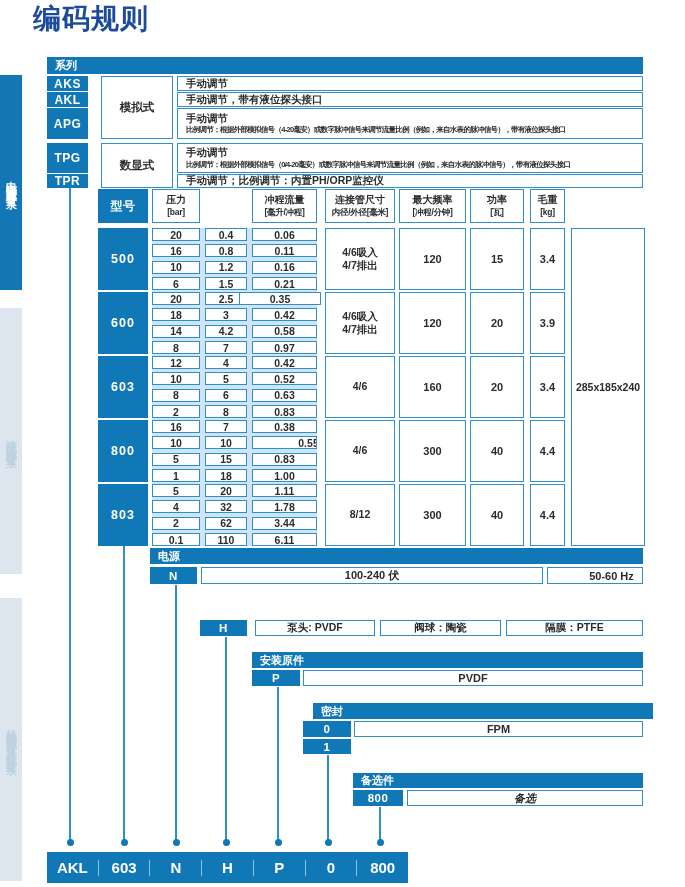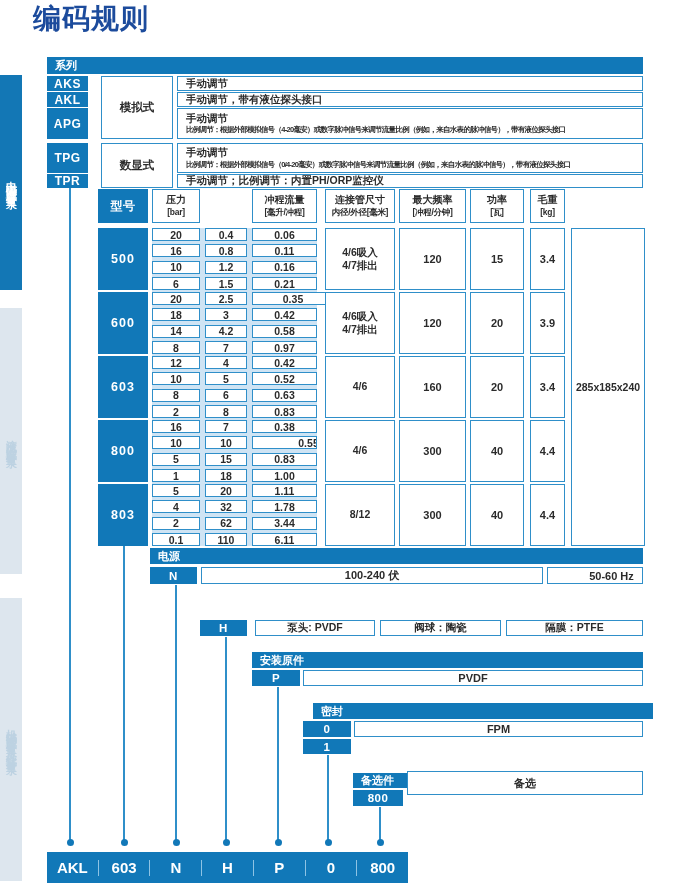--- a/index.html
+++ b/index.html
@@ -82,21 +82,21 @@
       <div class="abs cell" style="left: 432px; top: 39px; width: 35px; height: 62px;">3.4</div>
       <div class="abs code" style="left: 0px; top: 103px; width: 50px; height: 62px; font-size: 12.5px; letter-spacing: 1px;">600</div>
       <div class="abs cell" style="left: 54px; top: 103px; width: 48px; height: 13px; font-size: 10.5px;">20</div>
       <div class="abs cell" style="left: 54px; top: 119.3px; width: 48px; height: 13px; font-size: 10.5px;">18</div>
       <div class="abs cell" style="left: 54px; top: 135.7px; width: 48px; height: 13px; font-size: 10.5px;">14</div>
       <div class="abs cell" style="left: 54px; top: 152px; width: 48px; height: 13px; font-size: 10.5px;">8</div>
       <div class="abs cell" style="left: 107px; top: 103px; width: 42px; height: 13px; font-size: 10.5px;">2.5</div>
       <div class="abs cell" style="left: 107px; top: 119.3px; width: 42px; height: 13px; font-size: 10.5px;">3</div>
       <div class="abs cell" style="left: 107px; top: 135.7px; width: 42px; height: 13px; font-size: 10.5px;">4.2</div>
       <div class="abs cell" style="left: 107px; top: 152px; width: 42px; height: 13px; font-size: 10.5px;">7</div>
-      <div class="abs cell" style="left: 154px; top: 103px; width: 82px; height: 13px; font-size: 10.5px;">0.35</div>
+      <div class="abs cell" style="left: 141px; top: 103px; width: 82px; height: 13px; font-size: 10.5px;">0.35</div>
       <div class="abs cell" style="left: 154px; top: 119.3px; width: 65px; height: 13px; font-size: 10.5px;">0.42</div>
       <div class="abs cell" style="left: 154px; top: 135.7px; width: 65px; height: 13px; font-size: 10.5px;">0.58</div>
       <div class="abs cell" style="left: 154px; top: 152px; width: 65px; height: 13px; font-size: 10.5px;">0.97</div>
       <div class="abs cell" style="left: 227px; top: 103px; width: 70px; height: 62px; flex-direction: column; line-height: 1.25;">
         <div style="font-size: 10.5px;">4/6吸入</div>
         <div style="font-size: 10.5px;">4/7排出</div>
       </div>
       <div class="abs cell" style="left: 301px; top: 103px; width: 67px; height: 62px;">120</div>
       <div class="abs cell" style="left: 372px; top: 103px; width: 54px; height: 62px;">20</div>
       <div class="abs cell" style="left: 432px; top: 103px; width: 35px; height: 62px;">3.9</div>
@@ -174,21 +174,21 @@
   <div class="abs code" style="left:252px;top:670px;width:48px;height:16px;">P</div>
   <div class="abs cell" style="left:303px;top:670px;width:340px;height:16px;">PVDF</div>
 
   <div class="abs hdr" style="left:313px;top:703px;width:340px;height:16px;">密封</div>
   <div class="abs code" style="left:303px;top:721px;width:48px;height:16px;">0</div>
   <div class="abs cell" style="left:354px;top:721px;width:289px;height:16px;">FPM</div>
   <div class="abs code" style="left:303px;top:739px;width:48px;height:15px;">1</div>
 
   <div class="abs hdr" style="left:353px;top:773px;width:290px;height:15px;">备选件</div>
   <div class="abs code" style="left:353px;top:790px;width:50px;height:16px;">800</div>
-  <div class="abs cell" style="left:407px;top:771px;width:236px;height:24px;">备选</div>
+  <div class="abs cell" style="left:407px;top:790px;width:236px;height:16px;font-style:italic;">备选</div>
 
   <div id="codebar" class="abs" style="left:47px;top:852px;width:361px;height:31px;background:#1178b8;display:flex;">
       <div class="seg">AKL</div>
       <div style="width: 1px; height: 16px; background: rgb(142, 195, 228); align-self: center; flex: 0 0 auto;"></div>
       <div class="seg">603</div>
       <div style="width: 1px; height: 16px; background: rgb(142, 195, 228); align-self: center; flex: 0 0 auto;"></div>
       <div class="seg">N</div>
       <div style="width: 1px; height: 16px; background: rgb(142, 195, 228); align-self: center; flex: 0 0 auto;"></div>
       <div class="seg">H</div>
       <div style="width: 1px; height: 16px; background: rgb(142, 195, 228); align-self: center; flex: 0 0 auto;"></div>

